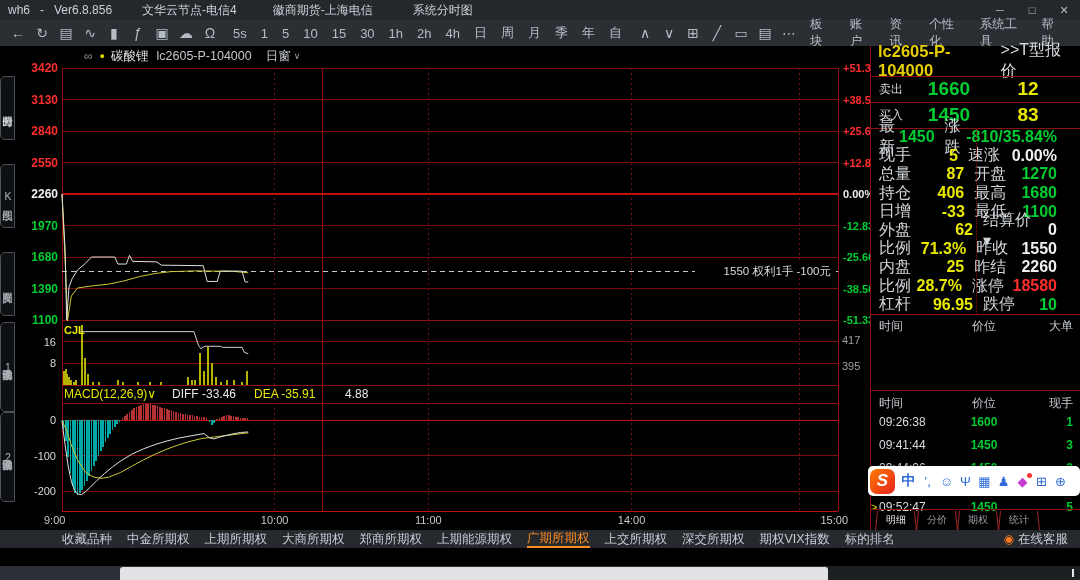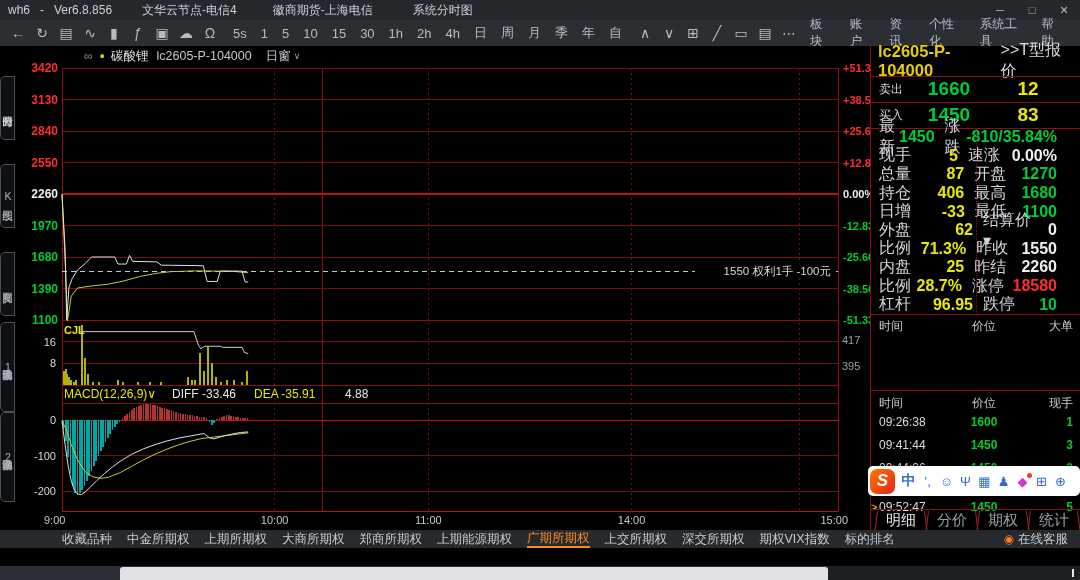--- a/index.html
+++ b/index.html
@@ -58,21 +58,21 @@
   .q-thead{position:absolute;left:0;right:0;height:18px;display:flex;align-items:center;font-size:12px;color:#c6cbd1;}
   .q-thead .h1{margin-left:8px;width:70px;}
   .q-thead .h2{flex:1;text-align:center;}
   .q-thead .h3{width:54px;text-align:right;margin-right:8px;}
   .q-trow{position:absolute;left:0;right:0;height:20px;display:flex;align-items:center;font-size:12px;}
   .q-trow .tm{margin-left:8px;width:70px;color:#d9dde2;}
   .q-trow .pr{flex:1;text-align:center;color:#00cd32;font-weight:bold;}
   .q-trow .qy{width:54px;text-align:right;margin-right:8px;color:#00cd32;font-weight:bold;}
   .q-trow .mk{position:absolute;left:0;color:#e9e900;font-size:11px;}
   .q-tabs{position:absolute;top:465px;left:6px;display:flex;gap:3px;}
-  .ptab{position:relative;height:27px;line-height:17px;padding:0 9px;font-size:15px;color:#9aa0a8;}
+  .ptab{position:relative;height:27px;line-height:17px;padding:0 9px;font-size:10px;color:#9aa0a8;}
   .ptab::before{content:"";position:absolute;inset:0;border:1px solid #9b2424;border-top:none;
     transform:perspective(8px) rotateX(2.5deg);transform-origin:50% 0;}
   .ptab.active{color:#e4e8ee;}
   
   .ime{position:absolute;left:868px;top:466px;width:212px;height:30px;background:#fff;border-radius:5px;
     box-shadow:0 1px 5px rgba(0,0,0,.6);display:flex;align-items:center;z-index:20;}
   .ime-logo{width:25px;height:25px;margin-left:2px;border-radius:7px;background:linear-gradient(135deg,#ff7a00,#e6231e);
     color:#fff;font-weight:bold;font-style:italic;font-size:17px;display:flex;align-items:center;justify-content:center;}
   .ime-ic{position:relative;width:19px;text-align:center;color:#2f6bd8;font-size:13px;}
   .ime-ic.cjk{font-weight:bold;font-size:14px;}

